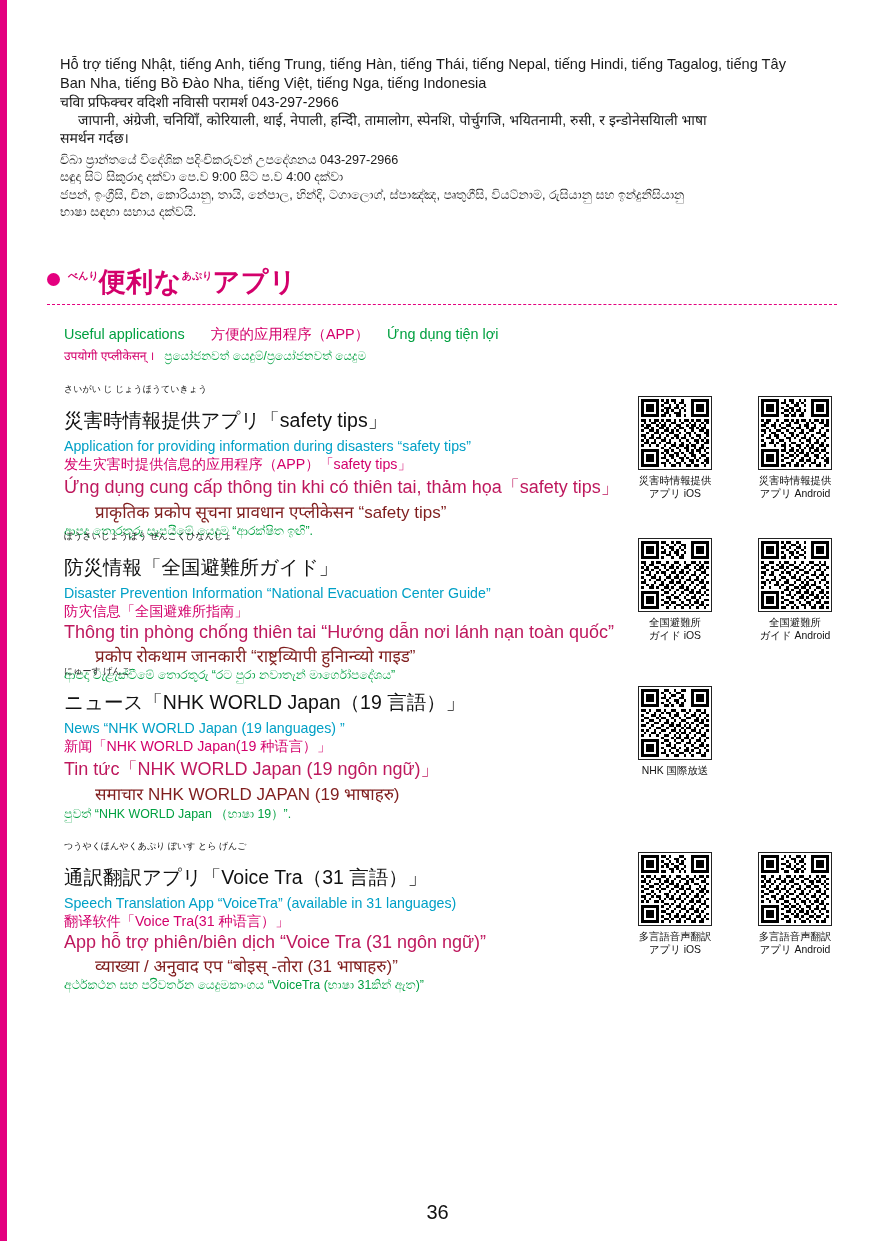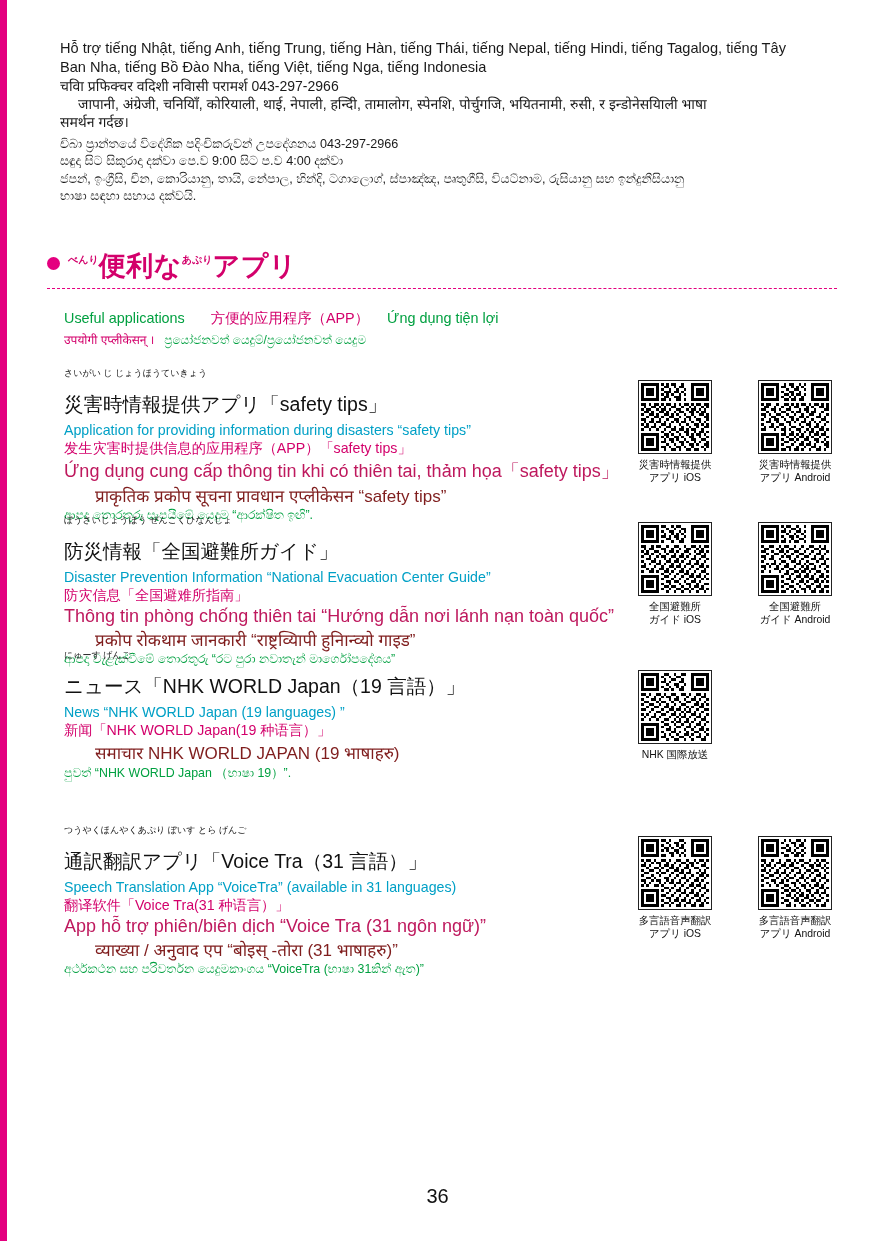--- a/index.html
+++ b/index.html
@@ -25,21 +25,21 @@
     position: absolute;
     left: 0;
     top: 0;
     width: 7px;
     height: 1241px;
     background: #e4007f;
   }
   .content {
     position: absolute;
     left: 0;
-    top: 0;
+    top: 16px;
     width: 875px;
     height: 1200px;
   }
 
   
   .top-block {
     position: absolute;
     left: 60px;
     top: 40px;
     width: 790px;
@@ -1064,20 +1064,21 @@
       </div>
     </div>
 
     <div class="entry" style="top:650px">
       <div class="entry-jp">
         <span class="rb">にゅーす げんご</span><br>
         <span>ニュース「NHK WORLD Japan（19 言語）」</span>
       </div>
       <div class="entry-en">News “NHK WORLD Japan (19 languages) ”</div>
       <div class="entry-cn">新闻「NHK WORLD Japan(19 种语言）」</div>
+      <div class="entry-vi">Tin tức「NHK WORLD Japan (19 ngôn ngữ)」</div>
       <div class="entry-hi">समाचार  NHK WORLD JAPAN (19 भाषाहरु)</div>
       <div class="entry-si">පුවත් “NHK WORLD  Japan （භාෂා 19）”.</div>
     </div>
 
     <div class="qr-group" style="left:632px; top:670px; width:100px; height:110px;">
       <div class="qr-box" style="left:0px; top:0px;">
         <svg class="qr-img" viewBox="0 0 29 29" shape-rendering="crispEdges">
           <rect width="29" height="29" fill="#fff"></rect>
           <g fill="#000">
             <rect x="1" y="1" width="7" height="7"></rect>

